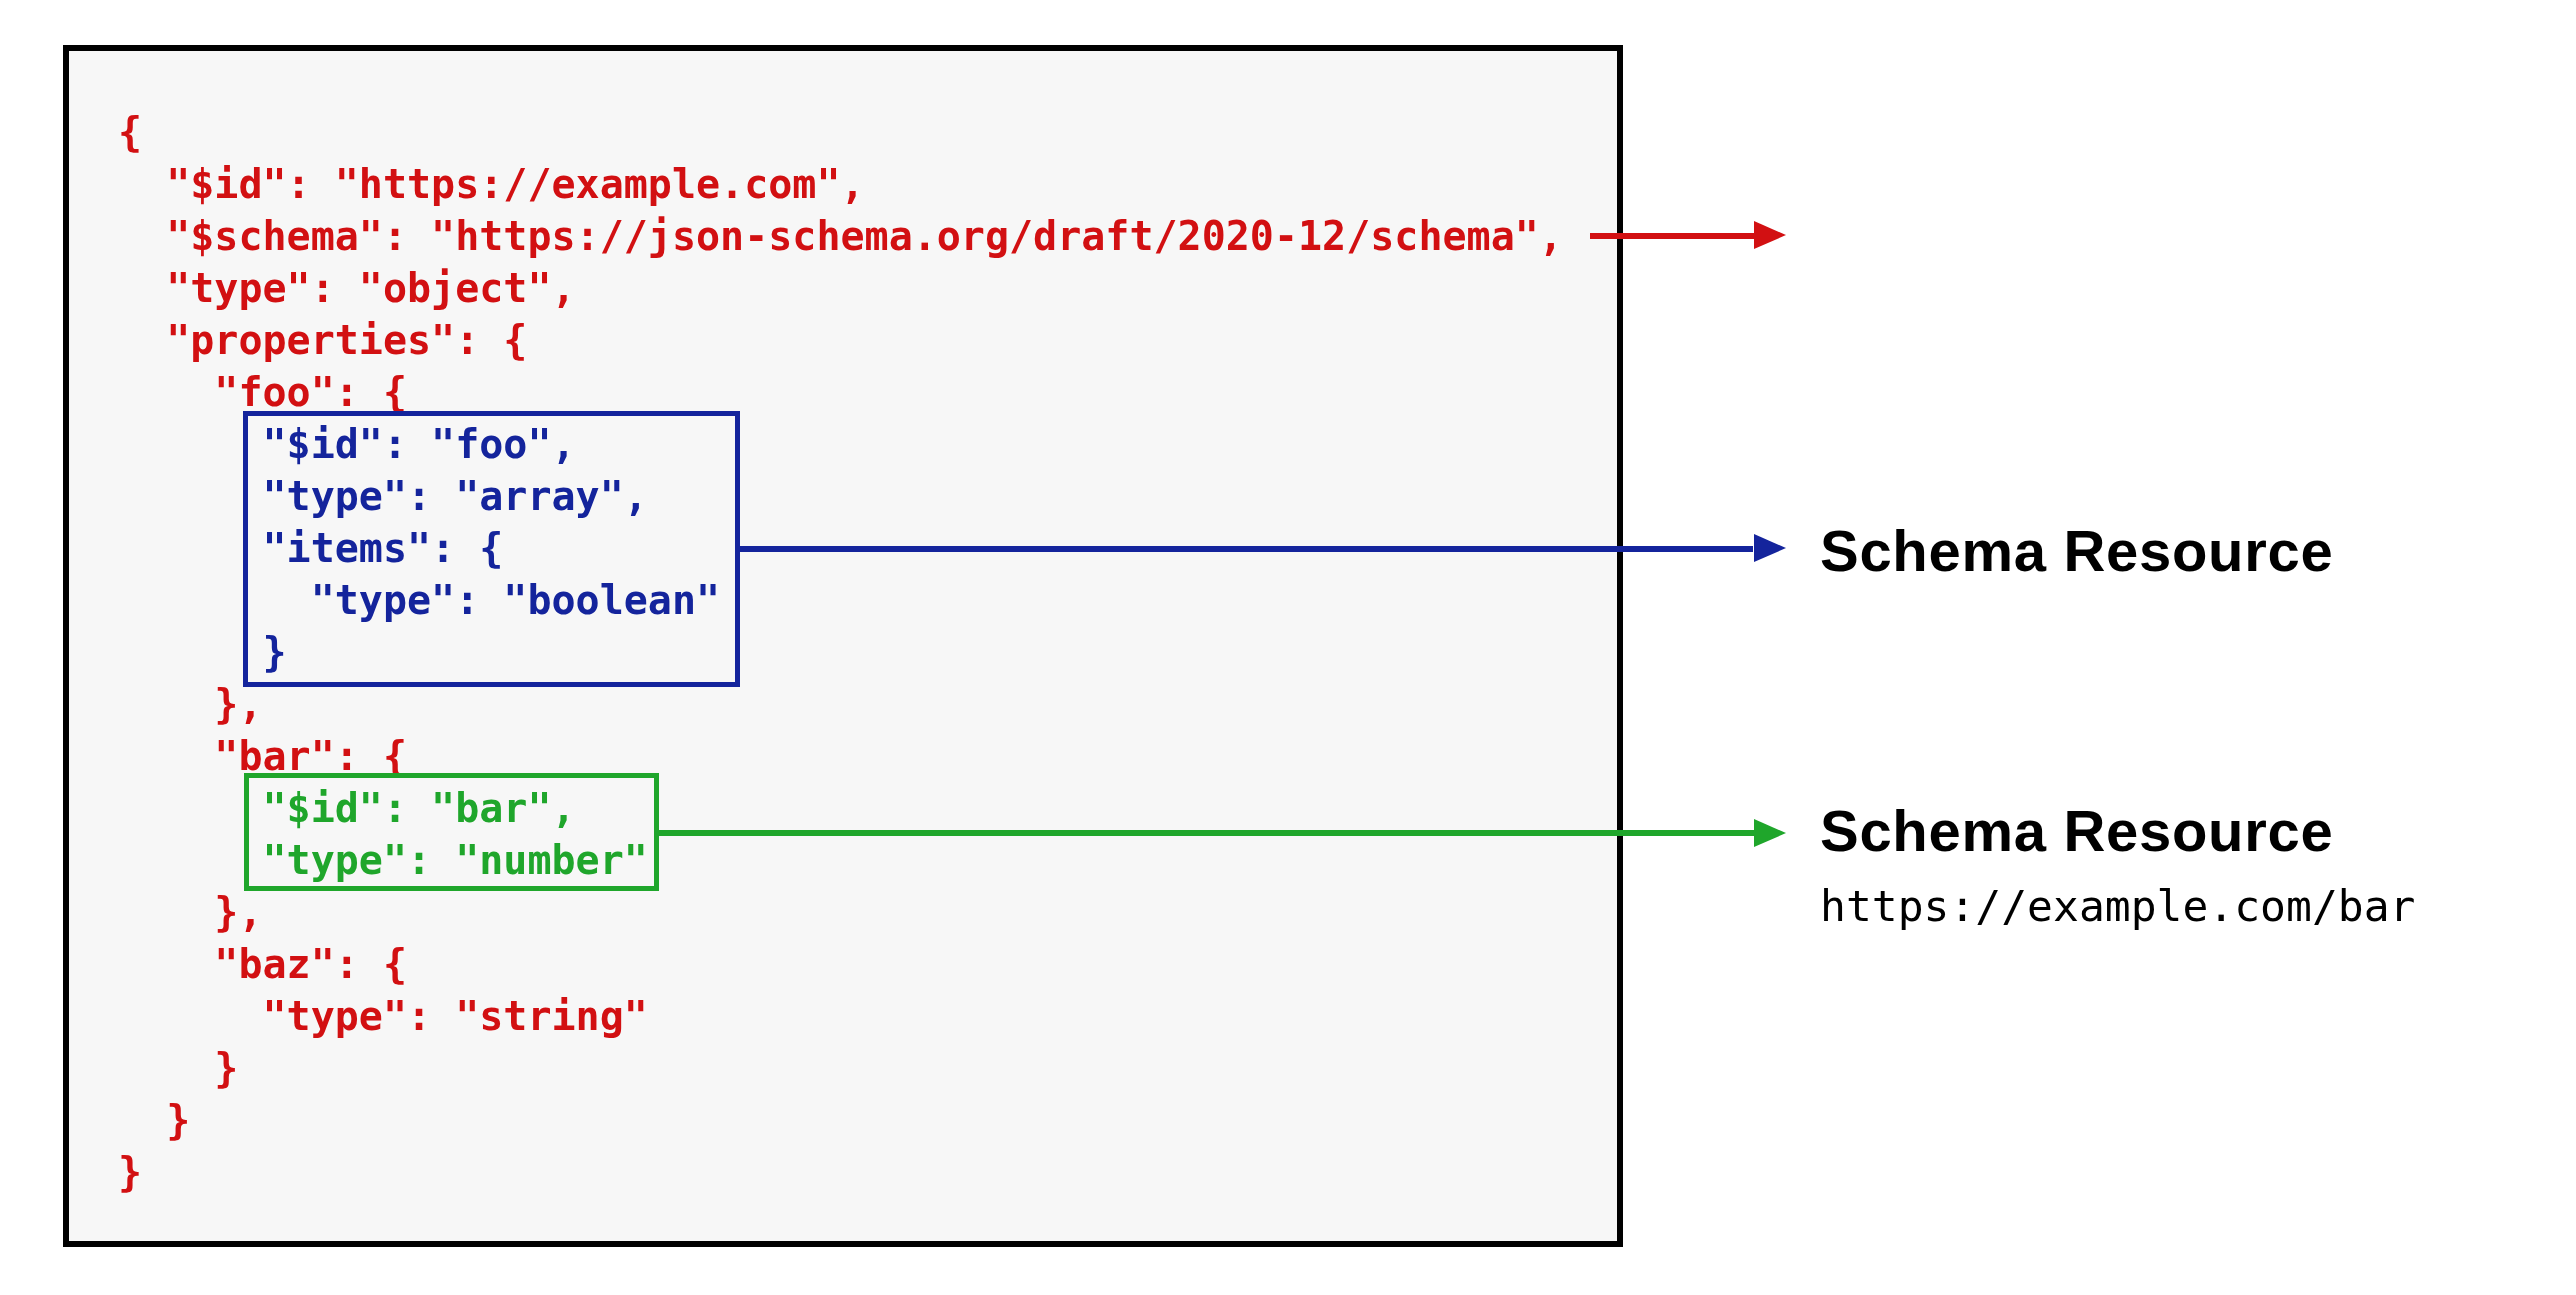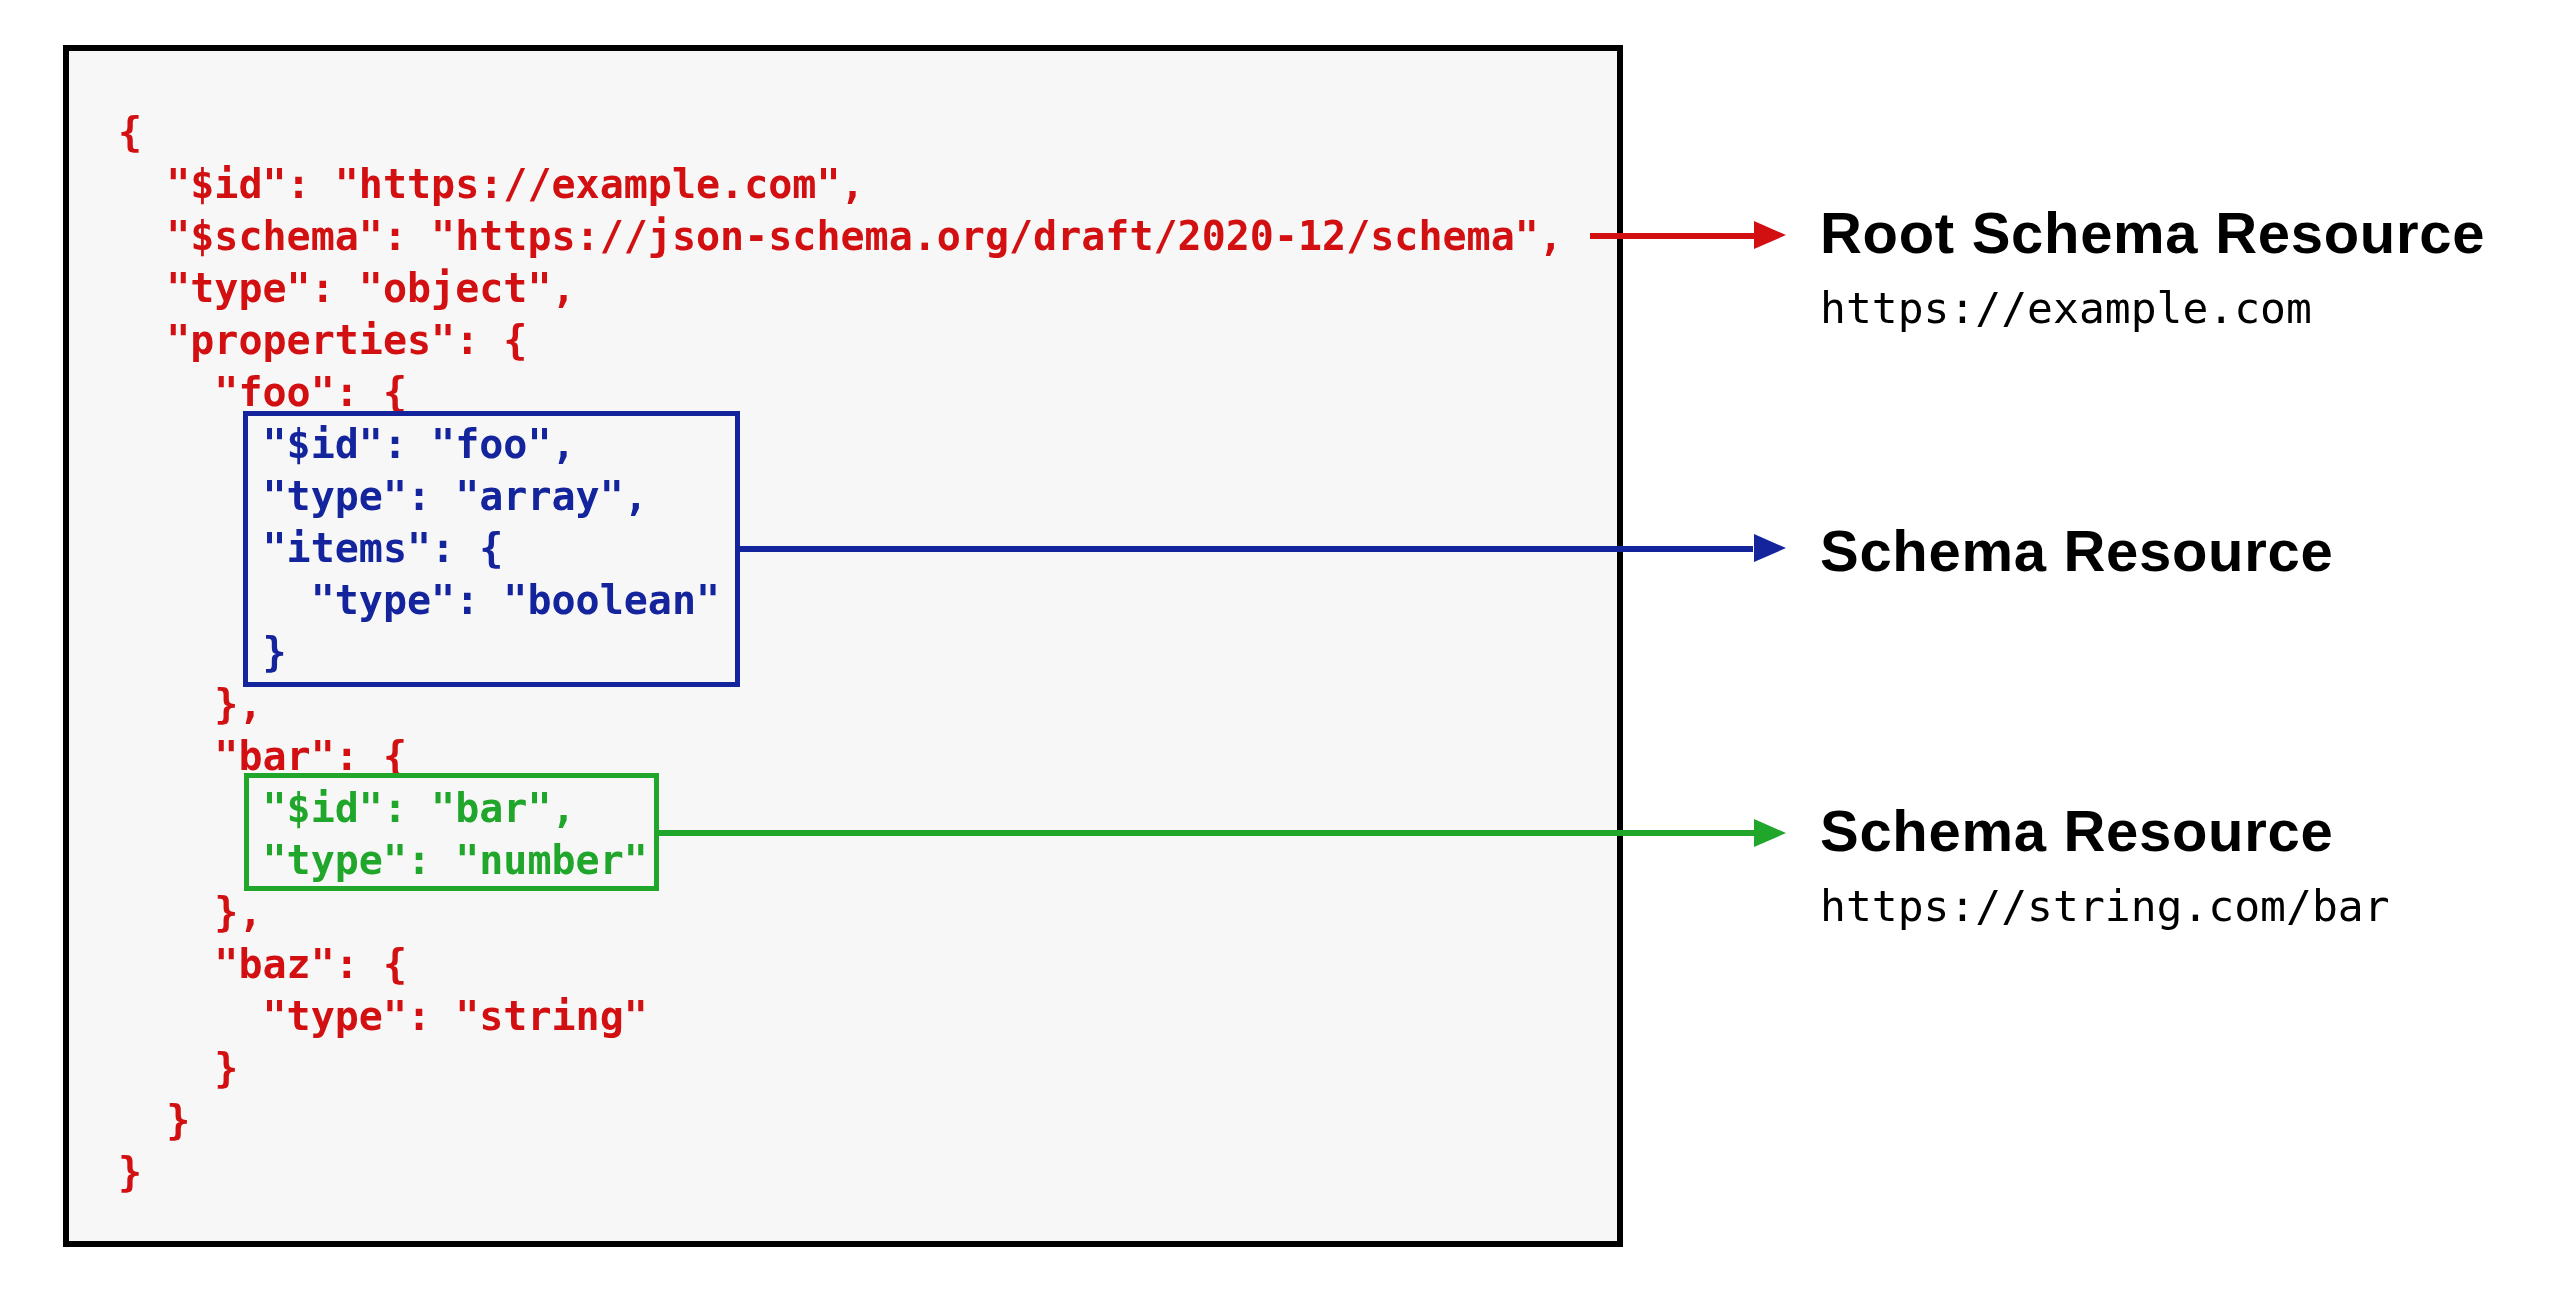--- a/index.html
+++ b/index.html
@@ -117,28 +117,24 @@
 
   <div class="hline line-root"></div>
   <div class="tri tri-root"></div>
 
   <div class="hline line-foo"></div>
   <div class="tri tri-foo"></div>
 
   <div class="hline line-bar"></div>
   <div class="tri tri-bar"></div>
 
-  <div class="label-group lg-root">
-    <div class="label-title">Root Schema Resource</div>
-    <div class="label-url">https://example.com</div>
-  </div>
 
   <div class="label-group lg-foo">
     <div class="label-title">Schema Resource</div>
   </div>
 
   <div class="label-group lg-bar">
     <div class="label-title">Schema Resource</div>
-    <div class="label-url">https://string.com/bar</div>
+    <div class="label-url">https://example.com/bar</div>
   </div>
 
 </div>
 
 
 </body></html>

